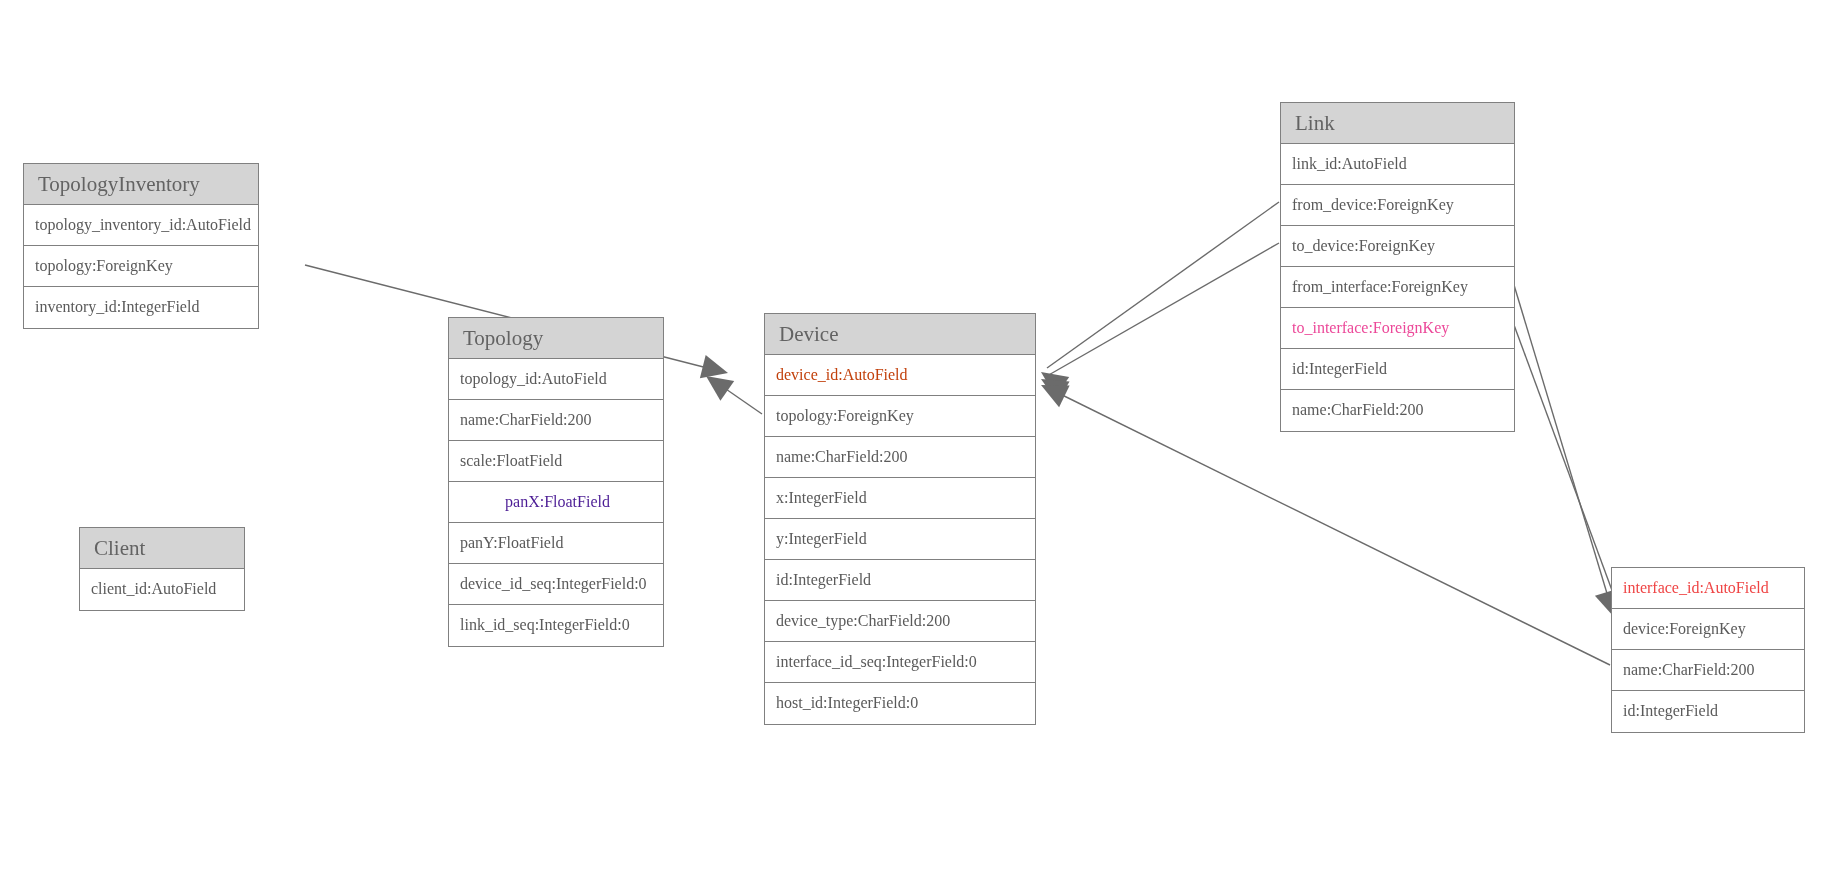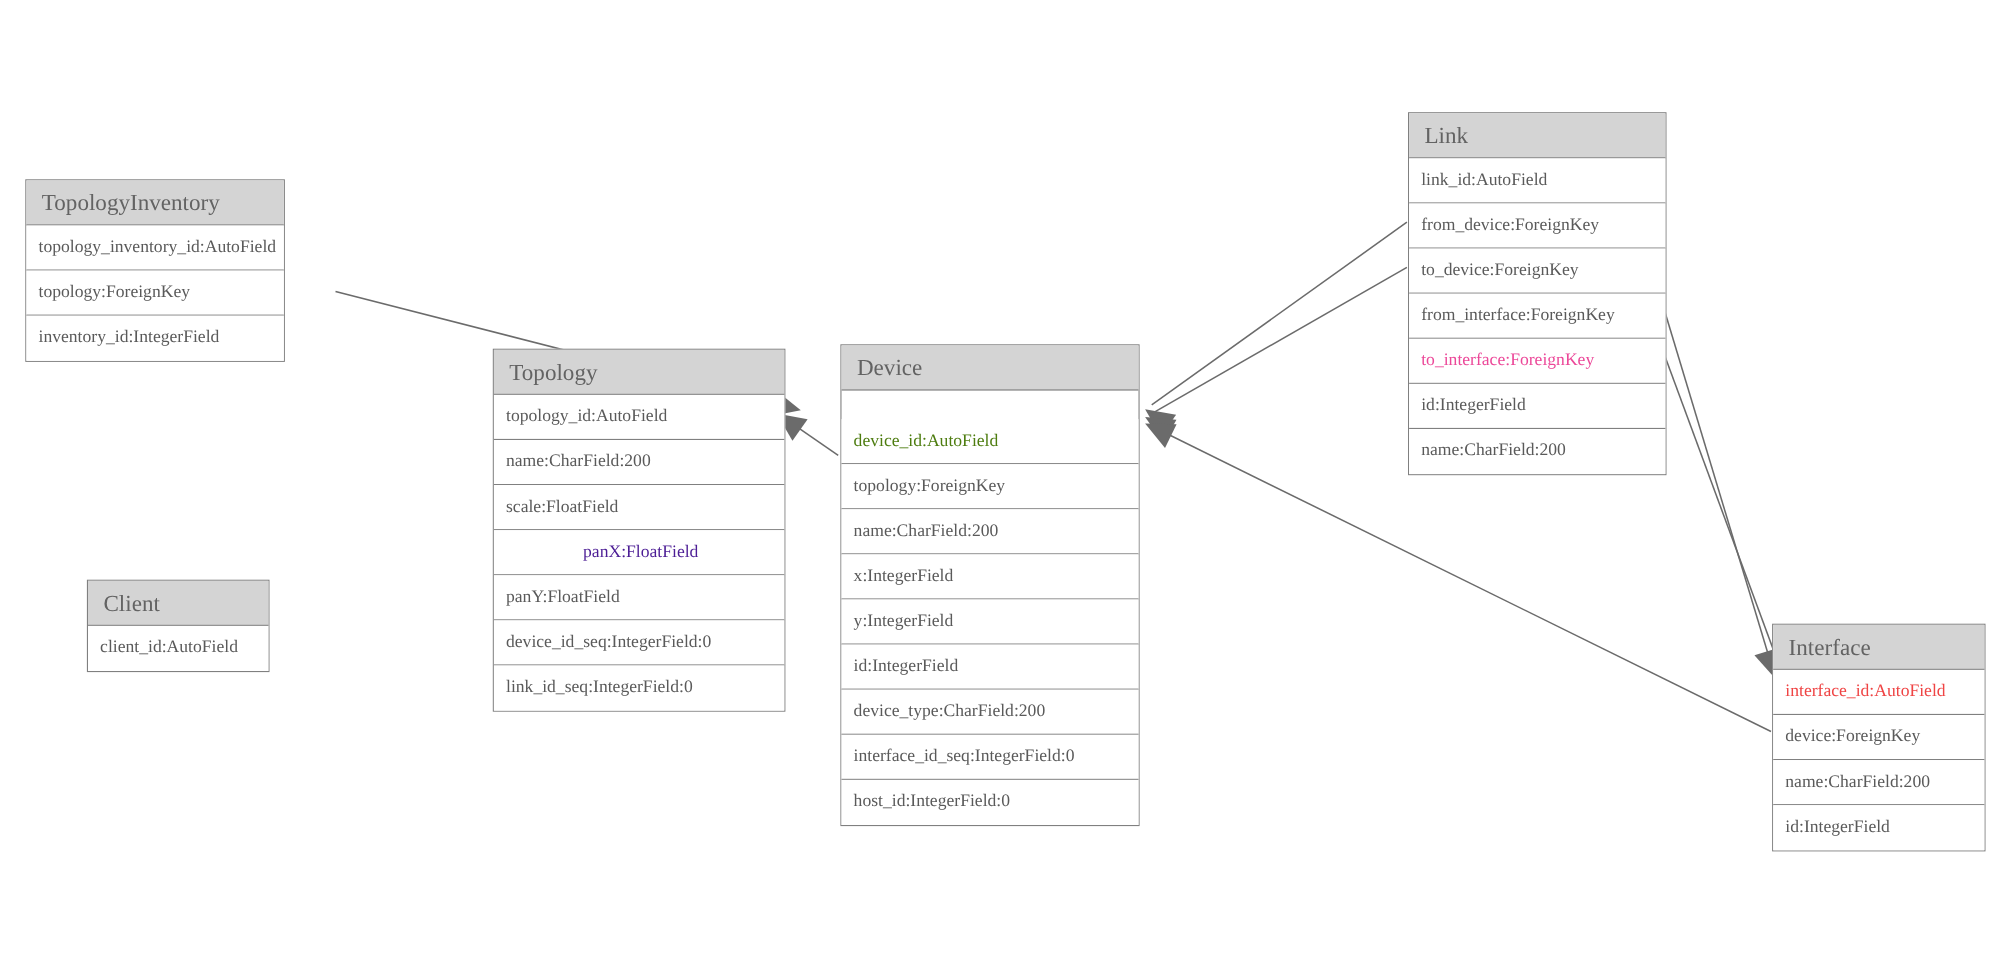--- a/index.html
+++ b/index.html
@@ -99,54 +99,53 @@
       <div class="entity" style="left: 23px; top: 163px; width: 236px; border-color: rgb(128, 128, 128);">
         <div class="entity-header" style="background: rgb(212, 212, 212); color: rgb(99, 99, 99); border-bottom-color: rgb(128, 128, 128);">TopologyInventory</div>
         <div class="entity-field" style="color: rgb(90, 90, 90); border-bottom-color: rgb(128, 128, 128);">topology_inventory_id:AutoField</div>
         <div class="entity-field" style="color: rgb(90, 90, 90); border-bottom-color: rgb(128, 128, 128);">topology:ForeignKey</div>
         <div class="entity-field last" style="color: rgb(90, 90, 90); border-bottom-color: rgb(128, 128, 128);">inventory_id:IntegerField</div>
       </div>
       <div class="entity" style="left: 79px; top: 527px; width: 166px; border-color: rgb(128, 128, 128);">
         <div class="entity-header" style="background: rgb(212, 212, 212); color: rgb(99, 99, 99); border-bottom-color: rgb(128, 128, 128);">Client</div>
         <div class="entity-field last" style="color: rgb(90, 90, 90); border-bottom-color: rgb(128, 128, 128);">client_id:AutoField</div>
       </div>
-      <div class="entity" style="left: 448px; top: 317px; width: 266px; border-color: rgb(128, 128, 128);">
+      <div class="entity" style="left: 448px; top: 317px; width: 216px; border-color: rgb(128, 128, 128);">
         <div class="entity-header" style="background: rgb(212, 212, 212); color: rgb(99, 99, 99); border-bottom-color: rgb(128, 128, 128);">Topology</div>
         <div class="entity-field" style="color: rgb(90, 90, 90); border-bottom-color: rgb(128, 128, 128);">topology_id:AutoField</div>
         <div class="entity-field" style="color: rgb(90, 90, 90); border-bottom-color: rgb(128, 128, 128);">name:CharField:200</div>
         <div class="entity-field" style="color: rgb(90, 90, 90); border-bottom-color: rgb(128, 128, 128);">scale:FloatField</div>
         <div class="entity-field" style="color: #4c1d95; border-bottom-color: rgb(128, 128, 128); text-align: center;">panX:FloatField</div>
         <div class="entity-field" style="color: rgb(90, 90, 90); border-bottom-color: rgb(128, 128, 128);">panY:FloatField</div>
         <div class="entity-field" style="color: rgb(90, 90, 90); border-bottom-color: rgb(128, 128, 128);">device_id_seq:IntegerField:0</div>
         <div class="entity-field last" style="color: rgb(90, 90, 90); border-bottom-color: rgb(128, 128, 128);">link_id_seq:IntegerField:0</div>
       </div>
       <div class="entity" style="left: 764px; top: 313px; width: 272px; border-color: rgb(128, 128, 128);">
         <div class="entity-header" style="background: rgb(212, 212, 212); color: rgb(99, 99, 99); border-bottom-color: rgb(128, 128, 128);">Device</div>
-        <div class="entity-field" style="color: #4d7c0f; border-bottom-color: rgb(128, 128, 128); margin-top: 26px;">device_id:AutoField</div>
+        <div class="entity-field" style="color: #c2410c; border-bottom-color: rgb(128, 128, 128);">device_id:AutoField</div>
         <div class="entity-field" style="color: rgb(90, 90, 90); border-bottom-color: rgb(128, 128, 128);">topology:ForeignKey</div>
         <div class="entity-field" style="color: rgb(90, 90, 90); border-bottom-color: rgb(128, 128, 128);">name:CharField:200</div>
         <div class="entity-field" style="color: rgb(90, 90, 90); border-bottom-color: rgb(128, 128, 128);">x:IntegerField</div>
         <div class="entity-field" style="color: rgb(90, 90, 90); border-bottom-color: rgb(128, 128, 128);">y:IntegerField</div>
         <div class="entity-field" style="color: rgb(90, 90, 90); border-bottom-color: rgb(128, 128, 128);">id:IntegerField</div>
         <div class="entity-field" style="color: rgb(90, 90, 90); border-bottom-color: rgb(128, 128, 128);">device_type:CharField:200</div>
         <div class="entity-field" style="color: rgb(90, 90, 90); border-bottom-color: rgb(128, 128, 128);">interface_id_seq:IntegerField:0</div>
         <div class="entity-field last" style="color: rgb(90, 90, 90); border-bottom-color: rgb(128, 128, 128);">host_id:IntegerField:0</div>
       </div>
       <div class="entity" style="left: 1280px; top: 102px; width: 235px; border-color: rgb(128, 128, 128);">
         <div class="entity-header" style="background: rgb(212, 212, 212); color: rgb(99, 99, 99); border-bottom-color: rgb(128, 128, 128);">Link</div>
         <div class="entity-field" style="color: rgb(90, 90, 90); border-bottom-color: rgb(128, 128, 128);">link_id:AutoField</div>
         <div class="entity-field" style="color: rgb(90, 90, 90); border-bottom-color: rgb(128, 128, 128);">from_device:ForeignKey</div>
         <div class="entity-field" style="color: rgb(90, 90, 90); border-bottom-color: rgb(128, 128, 128);">to_device:ForeignKey</div>
         <div class="entity-field" style="color: rgb(90, 90, 90); border-bottom-color: rgb(128, 128, 128);">from_interface:ForeignKey</div>
         <div class="entity-field" style="color: #ec4899; border-bottom-color: rgb(128, 128, 128);">to_interface:ForeignKey</div>
         <div class="entity-field" style="color: rgb(90, 90, 90); border-bottom-color: rgb(128, 128, 128);">id:IntegerField</div>
         <div class="entity-field last" style="color: rgb(90, 90, 90); border-bottom-color: rgb(128, 128, 128);">name:CharField:200</div>
       </div>
       <div class="entity" style="left: 1611px; top: 567px; width: 194px; border-color: rgb(128, 128, 128);">
-        <div class="entity-header" style="background: rgb(212, 212, 212); color: rgb(99, 99, 99); border-bottom-color: rgb(128, 128, 128);">Interface</div>
         <div class="entity-field" style="color: #ef4444; border-bottom-color: rgb(128, 128, 128);">interface_id:AutoField</div>
         <div class="entity-field" style="color: rgb(90, 90, 90); border-bottom-color: rgb(128, 128, 128);">device:ForeignKey</div>
         <div class="entity-field" style="color: rgb(90, 90, 90); border-bottom-color: rgb(128, 128, 128);">name:CharField:200</div>
         <div class="entity-field last" style="color: rgb(90, 90, 90); border-bottom-color: rgb(128, 128, 128);">id:IntegerField</div>
       </div>
     </div>
 
 </div>
 
 </body></html>

